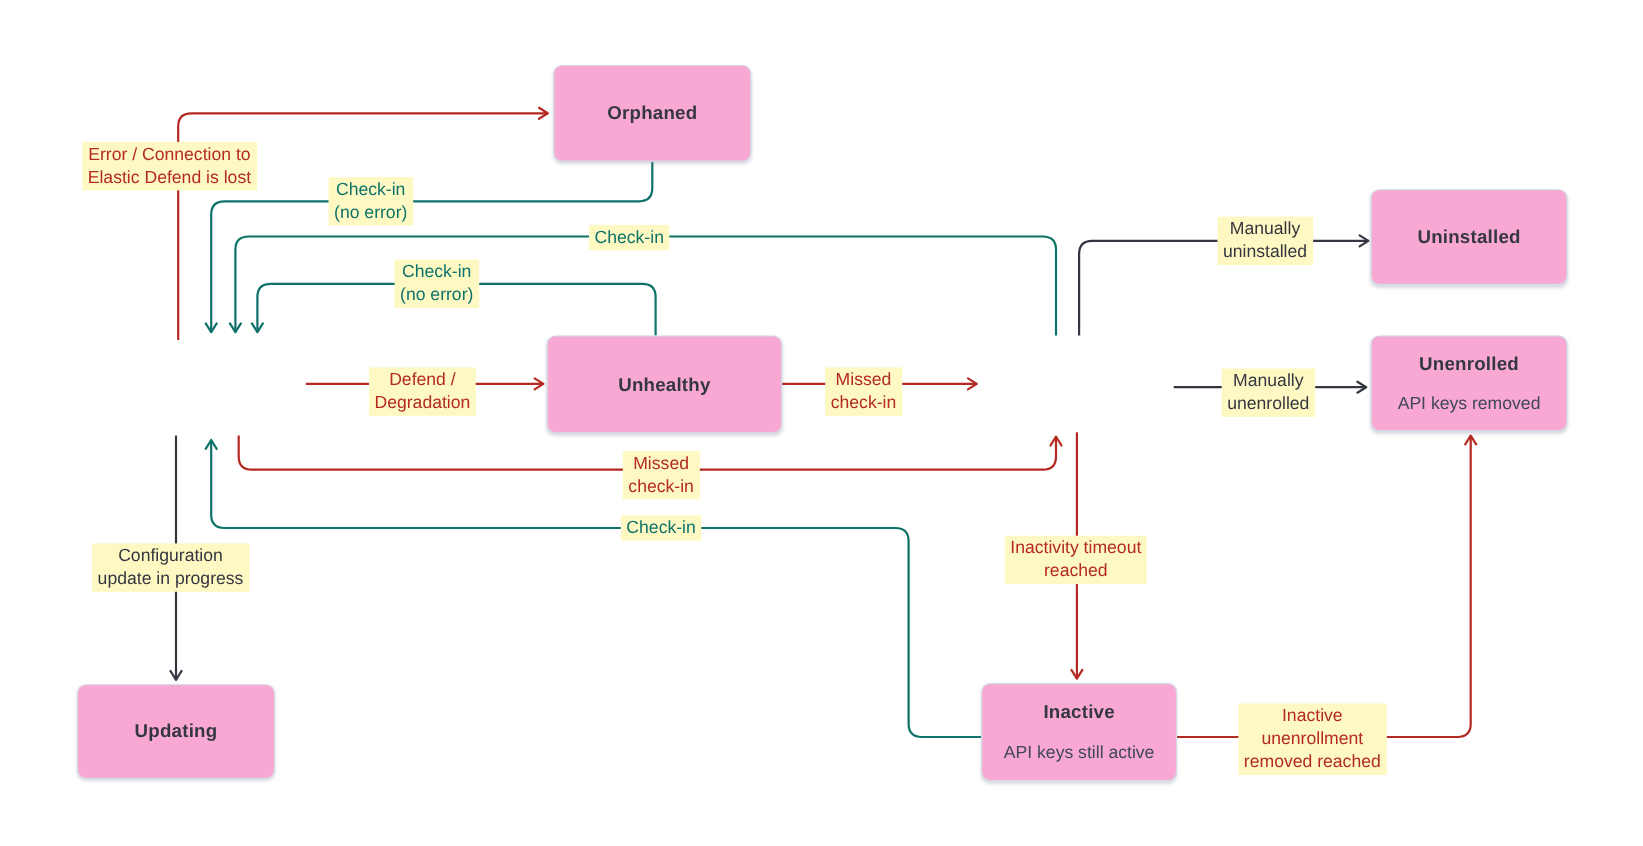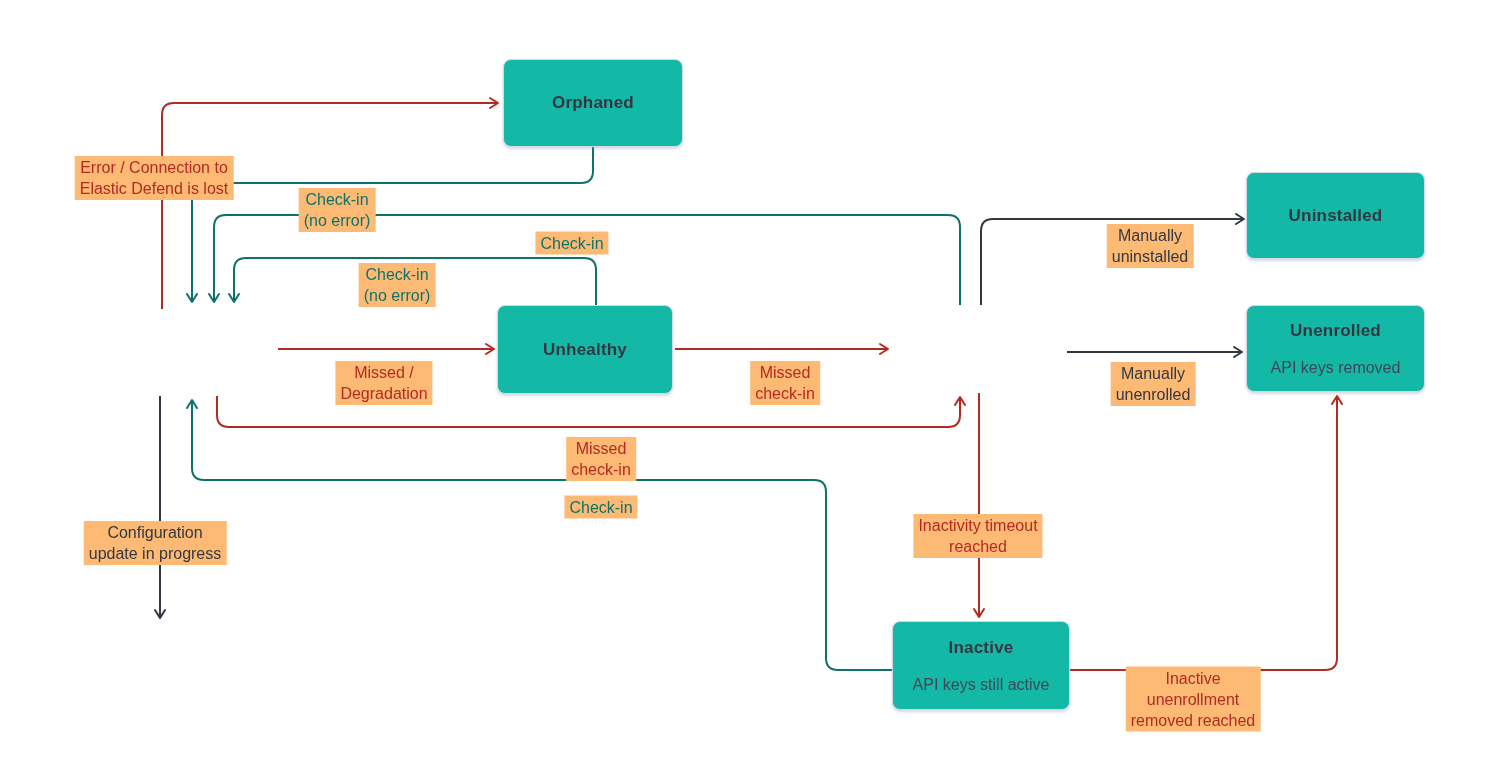--- a/index.html
+++ b/index.html
@@ -12,44 +12,43 @@
   }
   .edges{position:absolute;left:0;top:0;z-index:1;}
   .edge{fill:none;stroke-width:2px;}
   .edge.red{stroke:#b42a22;}
   .edge.teal{stroke:#0e7269;}
   .edge.dark{stroke:#343741;}
 
   .node{
     position:absolute;z-index:3;
     box-sizing:border-box;
-    background:#14b8a6;
+    background:#f9a8d4;
     border:1px solid #d3dae6;
     border-radius:8px;
     box-shadow:0 2px 3px rgba(140,150,170,0.35);
     display:flex;flex-direction:column;
     align-items:center;justify-content:center;
     text-align:center;
   }
   .node-title{
     font-size:17px;font-weight:700;color:#343741;letter-spacing:.2px;
   }
   .node-sub{
     font-size:16px;font-weight:400;color:#3f4754;margin-top:18px;
   }
 
   .elabel{
     position:absolute;z-index:2;
     transform:translate(-50%,-50%);
-    background:#fdba74;
+    background:#fef9c3;
     padding:1px 5px;
     text-align:center;
     font-size:16px;line-height:21px;
     white-space:nowrap;
-    margin-top:27px;
   }
   .elabel span{display:block;}
   .elabel.red{color:#b42a22;}
   .elabel.teal{color:#0e7269;}
   .elabel.dark{color:#343741;}
 </style>
 </head>
 <body>
 
 <div class="stage">
@@ -91,21 +90,21 @@
     <span>(no error)</span>
   </div>
   <div class="elabel teal" style="left:572px;top:216px;">
     <span>Check-in</span>
   </div>
   <div class="elabel teal" style="left:397px;top:258px;">
     <span>Check-in</span>
     <span>(no error)</span>
   </div>
   <div class="elabel red" style="left:384px;top:356px;">
-    <span>Missed /</span>
+    <span>Defend /</span>
     <span>Degradation</span>
   </div>
   <div class="elabel red" style="left:785px;top:356px;">
     <span>Missed</span>
     <span>check-in</span>
   </div>
   <div class="elabel red" style="left:601px;top:432px;">
     <span>Missed</span>
     <span>check-in</span>
   </div>
@@ -130,28 +129,31 @@
   </div>
   <div class="elabel red" style="left:1193px;top:672px;">
     <span>Inactive</span>
     <span>unenrollment</span>
     <span>removed reached</span>
   </div>
 
   <div class="node" style="left:503px;top:59px;width:180px;height:88px;">
     <div class="node-title">Orphaned</div>
   </div>
-  <div class="node" style="left:497px;top:305px;width:176px;height:89px;">
+  <div class="node" style="left:497px;top:305px;width:214px;height:89px;">
     <div class="node-title">Unhealthy</div>
   </div>
   <div class="node" style="left:1246px;top:172px;width:179px;height:87px;">
     <div class="node-title">Uninstalled</div>
   </div>
   <div class="node" style="left:1246px;top:305px;width:179px;height:87px;">
     <div class="node-title">Unenrolled</div>
     <div class="node-sub">API keys removed</div>
   </div>
+  <div class="node" style="left:70px;top:622px;width:180px;height:86px;">
+    <div class="node-title">Updating</div>
+  </div>
   <div class="node" style="left:892px;top:621px;width:178px;height:89px;">
     <div class="node-title">Inactive</div>
     <div class="node-sub">API keys still active</div>
   </div>
 
 </div>
 
 </body></html>

